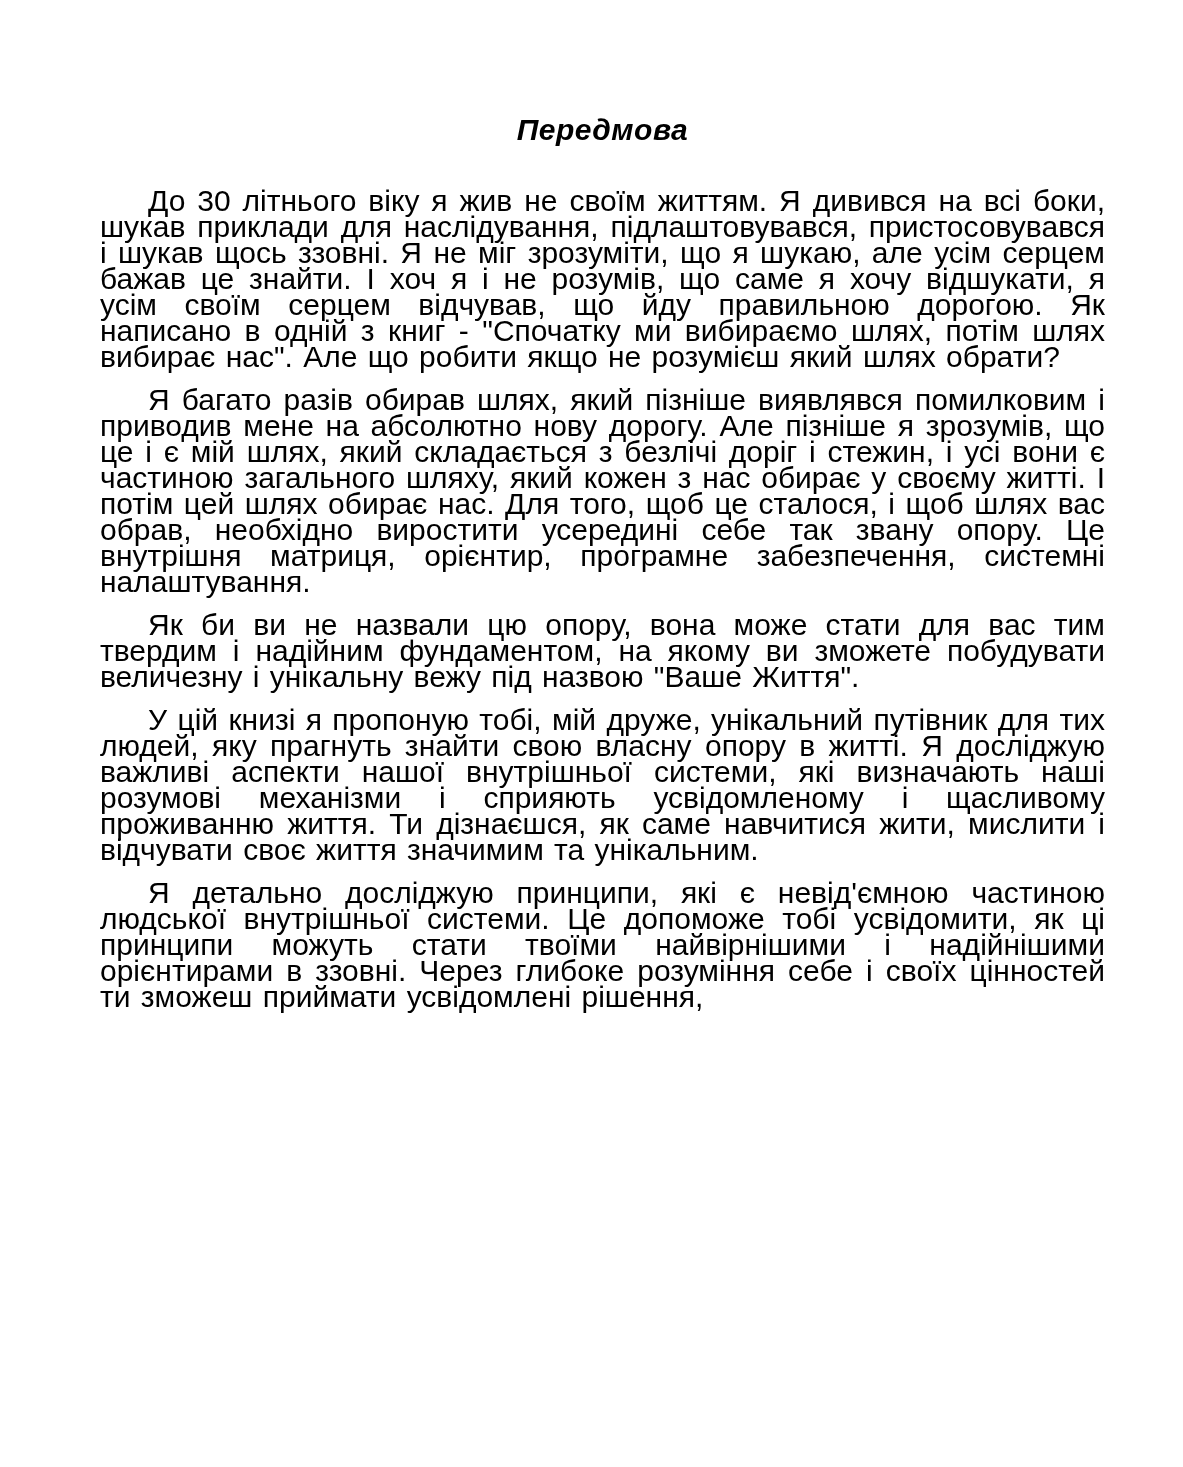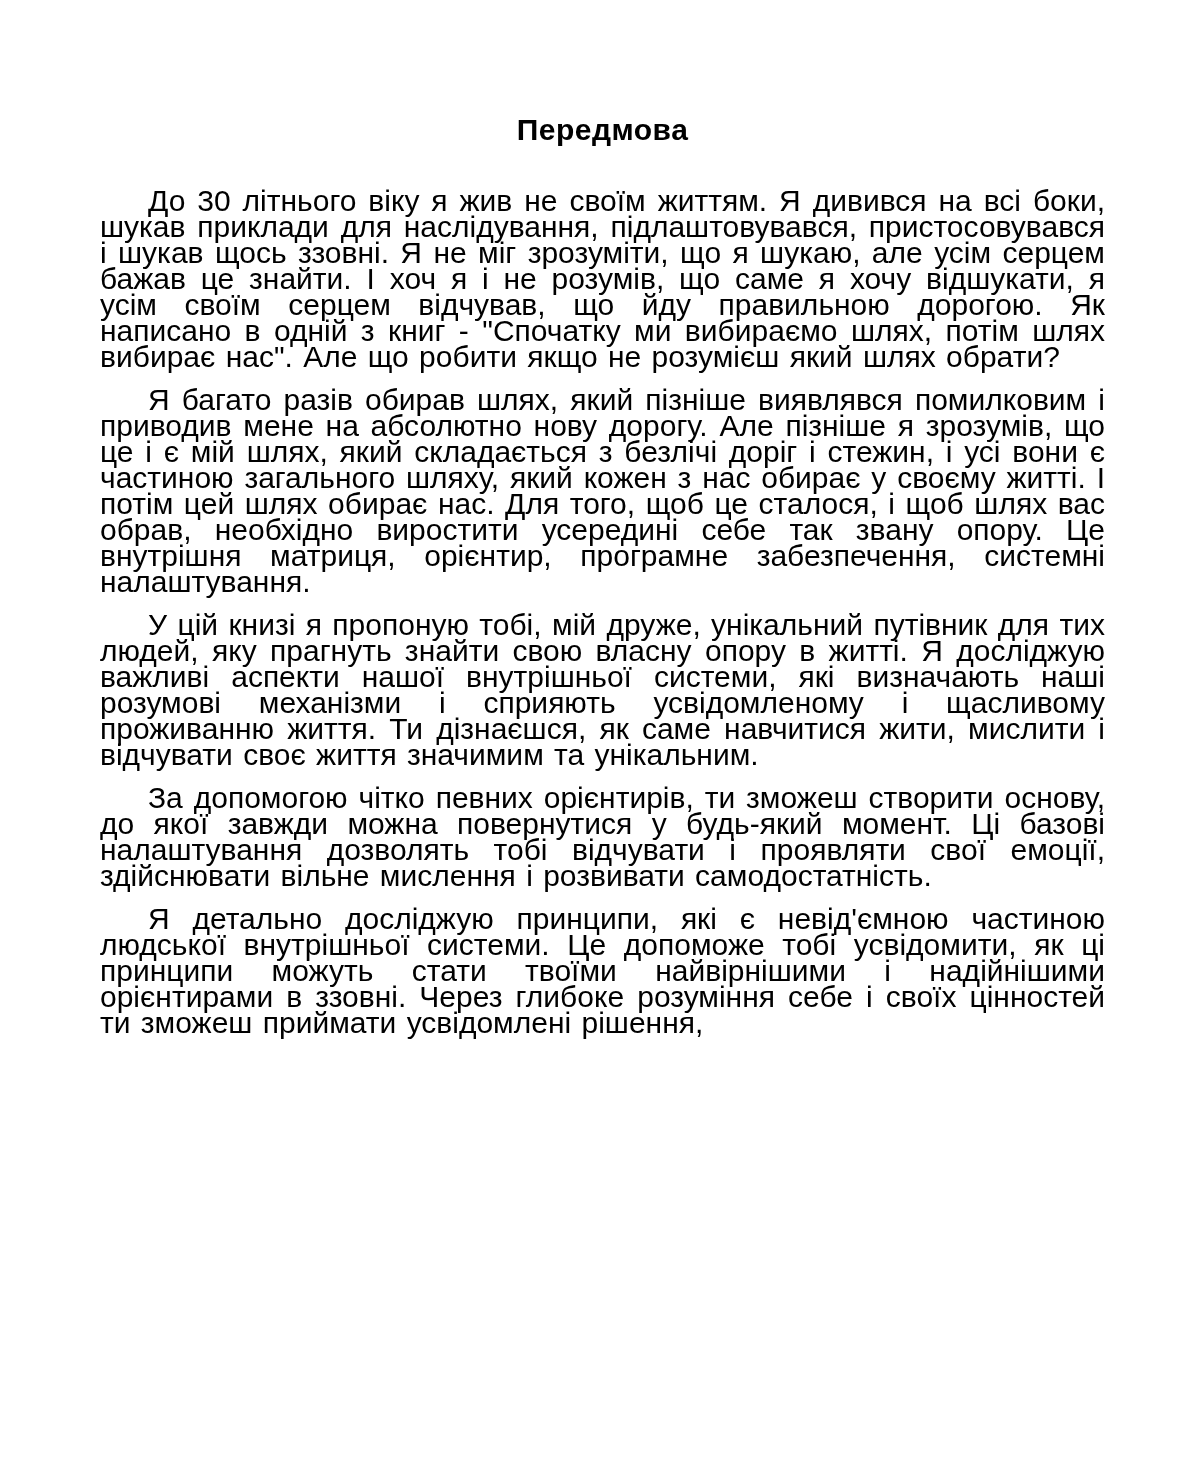--- a/index.html
+++ b/index.html
@@ -17,20 +17,21 @@
     box-sizing: border-box;
     padding: 112px 78px 0 100px;
     font-family: "Liberation Sans", "DejaVu Sans", sans-serif;
     overflow: hidden;
   }
   .doc-title {
     margin: 0 0 40px 0;
     text-align: center;
     font-size: 30px;
     font-weight: bold;
+    font-style: italic;
     line-height: 1.2;
     letter-spacing: 0.5px;
   }
   .para {
     margin: 0 0 17px 0;
     font-size: 30px;
     line-height: 26px;
     text-align: justify;
     text-indent: 48px;
     word-spacing: 2px;
@@ -39,19 +40,19 @@
 </head>
 <body>
 
 <div class="page">
   <h1 class="doc-title">Передмова</h1>
 
   <p class="para">До 30 літнього віку я жив не своїм життям. Я дивився на всі боки, шукав приклади для наслідування, підлаштовувався, пристосовувався і шукав щось ззовні. Я не міг зрозуміти, що я шукаю, але усім серцем бажав це знайти. І хоч я і не розумів, що саме я хочу відшукати, я усім своїм серцем відчував, що йду правильною дорогою. Як написано в одній з книг - "Спочатку ми вибираємо шлях, потім шлях вибирає нас". Але що робити якщо не розумієш який шлях обрати?</p>
 
   <p class="para">Я багато разів обирав шлях, який  пізніше виявлявся помилковим і приводив мене на абсолютно нову дорогу. Але пізніше я зрозумів, що це і є мій шлях, який складається з безлічі доріг і стежин, і усі вони є частиною загального шляху, який кожен з нас обирає у своєму житті. І потім цей шлях обирає нас. Для того, щоб це сталося, і щоб шлях вас обрав, необхідно виростити усередині себе так звану опору. Це внутрішня матриця, орієнтир, програмне забезпечення, системні налаштування.</p>
 
+  <p class="para">Як би ви не назвали цю опору, вона може стати для вас тим твердим і надійним фундаментом, на якому ви зможете побудувати величезну і унікальну вежу під назвою "Ваше Життя".</p>
 
   <p class="para">У цій книзі я пропоную тобі, мій друже, унікальний путівник для тих людей, яку прагнуть знайти свою власну опору в житті. Я досліджую важливі аспекти нашої внутрішньої системи, які визначають наші розумові механізми і сприяють усвідомленому і щасливому проживанню життя. Ти дізнаєшся, як саме навчитися жити, мислити і відчувати своє життя значимим та унікальним.</p>
 
-  <p class="para">За допомогою чітко певних орієнтирів, ти зможеш створити основу, до якої завжди можна повернутися у будь-який момент. Ці базові налаштування дозволять тобі відчувати і проявляти свої емоції, здійснювати вільне мислення і розвивати самодостатність.</p>
 
   <p class="para">Я детально досліджую принципи, які є невід'ємною частиною людської внутрішньої системи. Це допоможе тобі усвідомити, як ці принципи можуть стати твоїми найвірнішими і надійнішими орієнтирами в ззовні. Через глибоке розуміння себе і своїх цінностей ти зможеш приймати усвідомлені рішення,</p>
 </div>
 
 </body></html>

